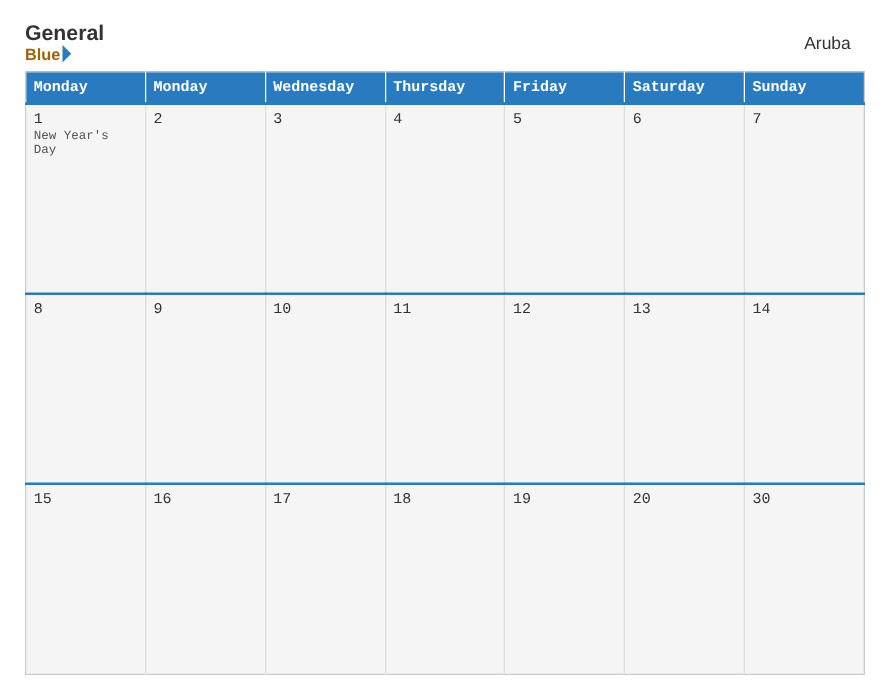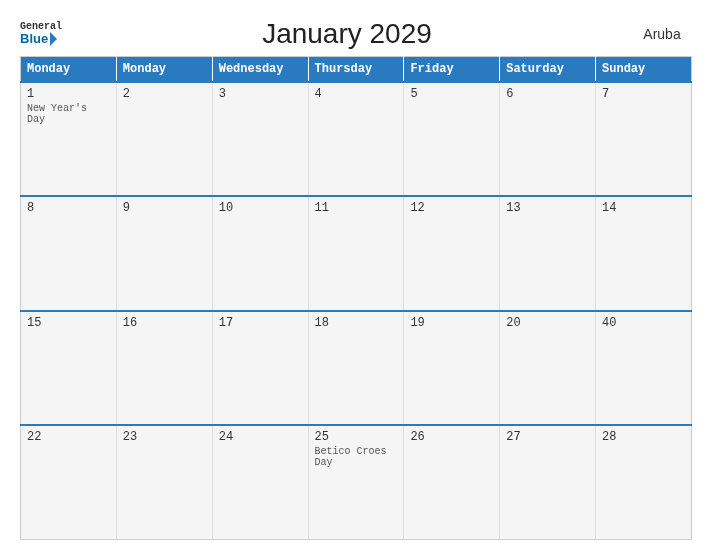--- a/index.html
+++ b/index.html
@@ -23,29 +23,28 @@
       justify-content: space-between;
       margin-bottom: 6px;
     }
     .logo {
       display: flex;
       flex-direction: column;
       align-items: flex-start;
       line-height: 1.1;
     }
     .logo-general {
-      font-size: 10px;
+      font-size: 17px;
       font-weight: bold;
       color: #333;
-      font-family: Liberation Mono, monospace;
     }
     .logo-blue {
       font-size: 13px;
       font-weight: bold;
-      color: #0369a1;
+      color: #a16207;
       display: flex;
       align-items: center;
     }
     .logo-triangle {
       width: 0;
       height: 0;
       border-left: 7px solid #2a7abf;
       border-top: 7px solid transparent;
       border-bottom: 7px solid transparent;
       margin-left: 2px;
@@ -119,21 +118,20 @@
 
 <div class="page">
   <div class="header">
     <div class="logo">
       <span class="logo-general">General</span>
       <span class="logo-blue">
         <span>Blue</span>
         <span class="logo-triangle"></span>
       </span>
     </div>
-    <h1 class="calendar-title">January 2029</h1>
     <div class="country">Aruba</div>
   </div>
 
   <table class="calendar">
     <thead>
       <tr>
 
       <th>Monday</th>
           <th>Monday</th>
           <th>Wednesday</th>
@@ -204,42 +202,18 @@
           <td>
             <span class="day-num">18</span>
           </td>
           <td>
             <span class="day-num">19</span>
           </td>
           <td>
             <span class="day-num">20</span>
           </td>
           <td>
-            <span class="day-num">40</span>
-          </td>
-        </tr>
-        <tr>
-          <td>
-            <span class="day-num">22</span>
-          </td>
-          <td>
-            <span class="day-num">23</span>
-          </td>
-          <td>
-            <span class="day-num">24</span>
-          </td>
-          <td>
-            <span class="day-num">25</span>
-            <span class="holiday">Betico Croes Day</span>
-          </td>
-          <td>
-            <span class="day-num">26</span>
-          </td>
-          <td>
-            <span class="day-num">27</span>
-          </td>
-          <td>
-            <span class="day-num">28</span>
+            <span class="day-num">30</span>
           </td>
         </tr>
       </tbody>
   </table>
 </div>
 
 </body></html>

